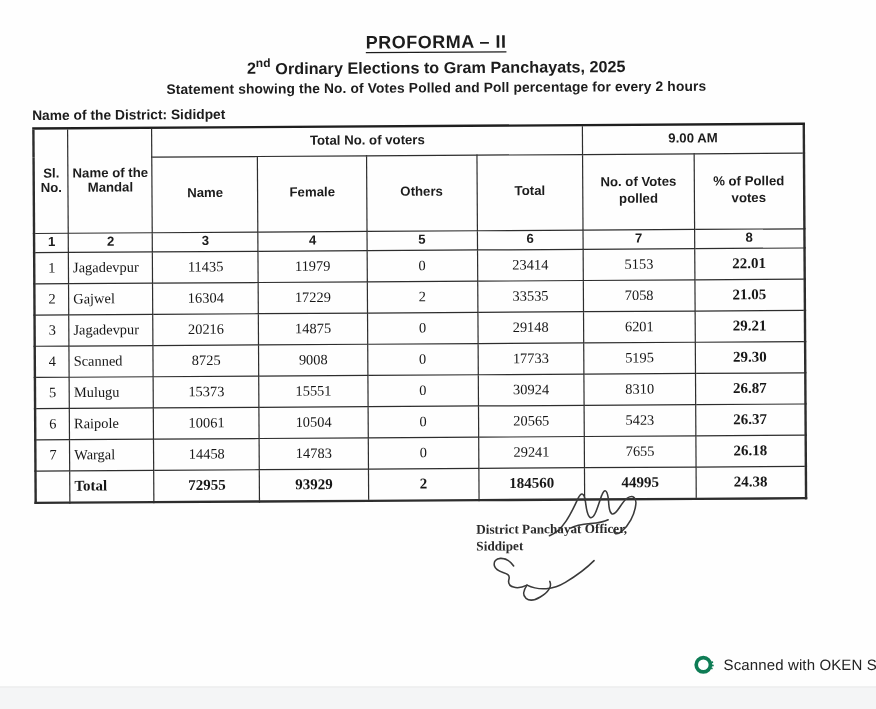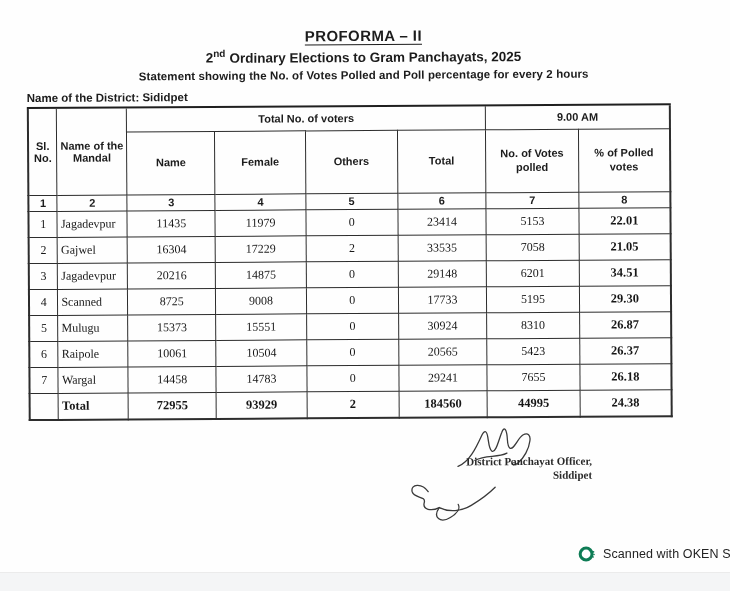--- a/index.html
+++ b/index.html
@@ -22,21 +22,21 @@
   tr.grp th{height:23px;font-size:11px;font-weight:bold;}
   tr.sub th{height:62px;font-size:11px;font-weight:bold;line-height:1.25;}
   tr.nums th{height:15px;font-size:11px;font-weight:bold;}
   tbody td{height:25px;font-size:12px;font-family:"Liberation Serif","DejaVu Serif",serif;text-align:center;color:#171717;}
   td.mandal-cell{text-align:left;padding-left:5px;}
   td.pct-cell{font-weight:bold;font-size:12.5px;margin-left:41px;}
   tr.total-row td{font-weight:bold;font-size:12.5px;}
   .col-sl{width:4.5%;} .col-mandal{width:10.9%;} .col-male{width:13.7%;}
   .col-female{width:14.1%;} .col-others{width:14.3%;} .col-total{width:13.8%;}
   .col-votes{width:14.4%;} .col-pct{width:14.3%;}
-  .signature{position:absolute;left:396px;top:429px;width:195px;text-align:right;
+  .signature{position:absolute;left:396px;top:409px;width:195px;text-align:left;
     font-family:"Liberation Serif","DejaVu Serif",serif;}
   .sig-top{display:block;margin:0 0 -15px 58px;}
   .sig-line{font-size:11px;font-weight:600;color:#2a2a2a;line-height:1.25;position:relative;}
   .sig-bottom{display:block;margin:-3px 0 0 4px;}
   .sig-stroke{stroke:#3a3a3a;stroke-width:1.3;fill:none;stroke-linecap:round;}
   .oken{position:absolute;left:578px;top:545px;display:flex;align-items:center;gap:7px;white-space:nowrap;}
   .oken-text{font-size:12.5px;color:#232323;letter-spacing:.1px;}
   .bottom-strip{position:absolute;left:0;bottom:0;width:100%;height:18px;background:#f4f5f6;border-top:1px solid #ebebeb;}
 </style>
 </head>
@@ -113,21 +113,21 @@
             <td class="pct-cell">21.05</td>
           </tr>
           <tr>
             <td>3</td>
             <td class="mandal-cell">Jagadevpur</td>
             <td>20216</td>
             <td>14875</td>
             <td>0</td>
             <td>29148</td>
             <td>6201</td>
-            <td class="pct-cell">34.51</td>
+            <td class="pct-cell">29.21</td>
           </tr>
           <tr>
             <td>4</td>
             <td class="mandal-cell">Scanned</td>
             <td>8725</td>
             <td>9008</td>
             <td>0</td>
             <td>17733</td>
             <td>5195</td>
             <td class="pct-cell">29.30</td>

